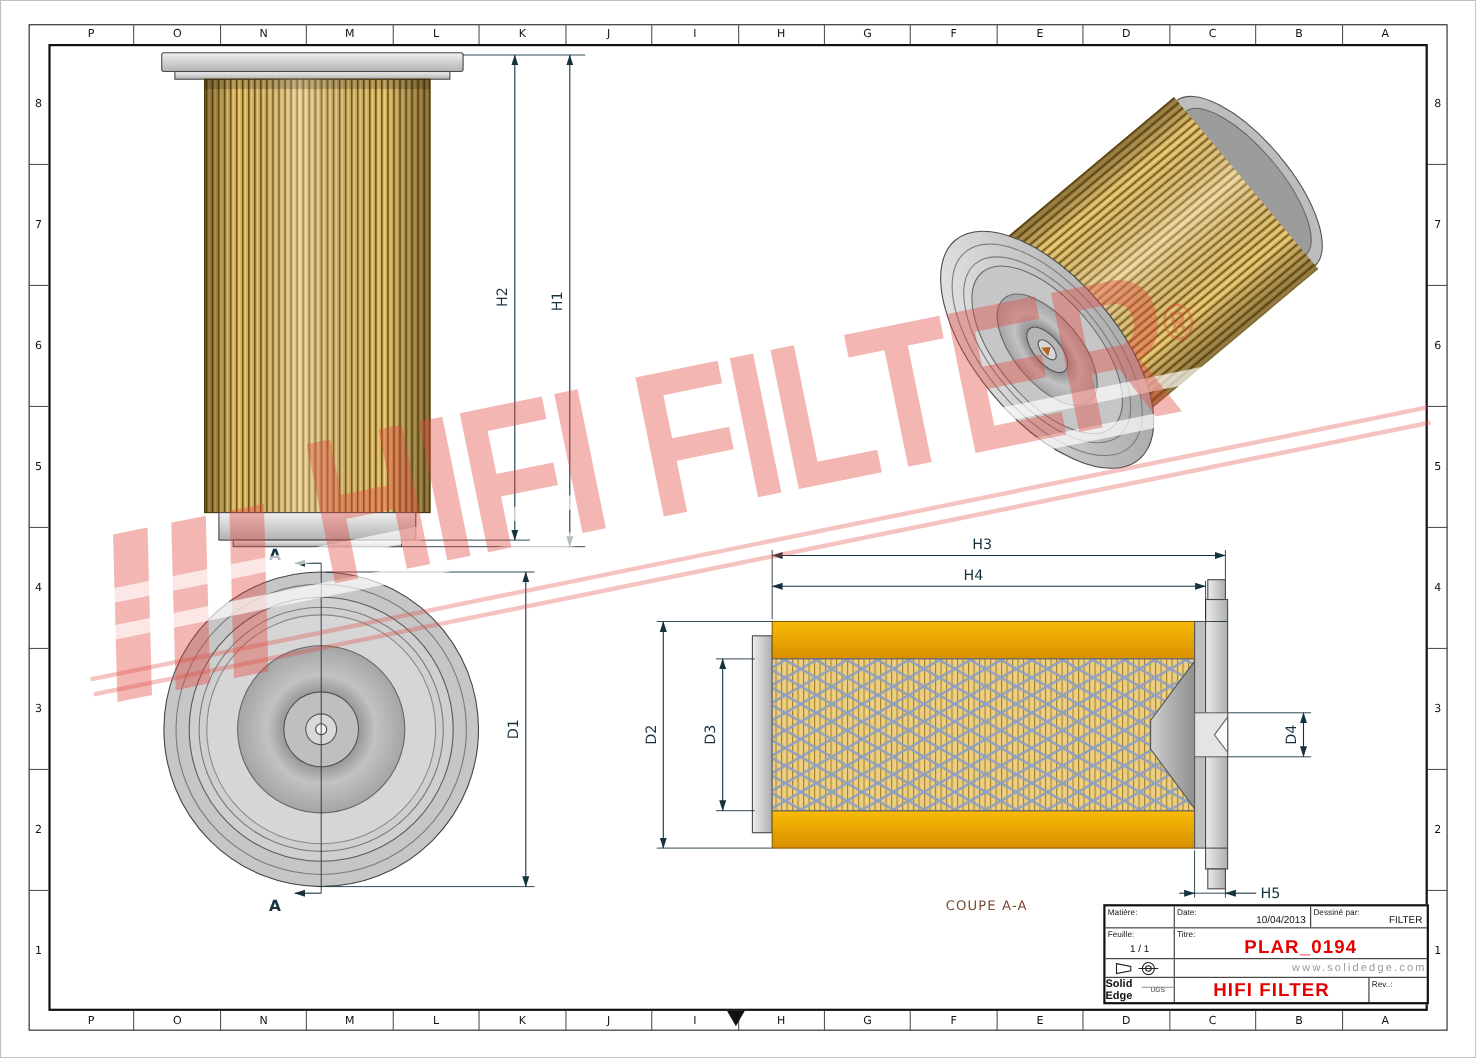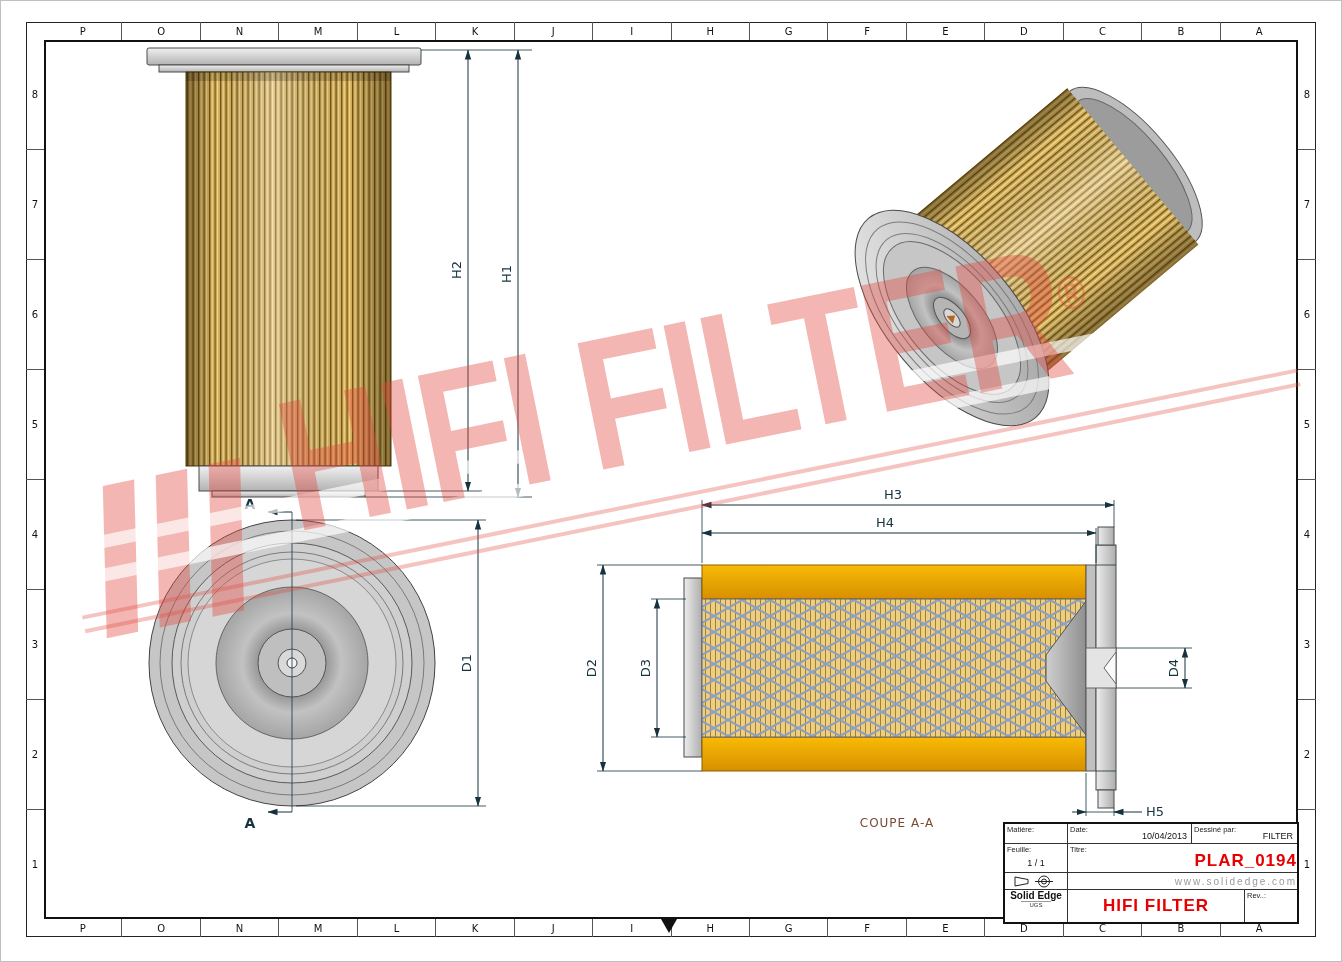--- a/index.html
+++ b/index.html
@@ -29,39 +29,39 @@
   .wm-text{position:absolute;left:225px;top:85px;font-family:"Liberation Sans",sans-serif;font-weight:bold;font-size:150px;letter-spacing:-4px;line-height:1;color:rgba(224,73,62,.40);transform:scaleY(1.25);transform-origin:left top;white-space:nowrap}
   .wm-reg{font-size:38px;vertical-align:super;letter-spacing:0}
   .wm-logo{position:absolute;left:25px;top:160px;width:170px;height:150px;transform:skewX(-10deg)}
   .wm-logo .bar{position:absolute;top:0;bottom:0;width:32px;background:rgba(224,73,62,.40)}
   .wm-logo .b1{left:8px}.wm-logo .b2{left:62px}.wm-logo .b3{left:116px}
   .wm-stripe{position:absolute;left:0;width:100%;height:13px;background:rgba(255,255,255,.68)}
   .s1{top:208px}.s2{top:241px}
   .wm-line{position:absolute;left:0;width:100%;height:4px;background:rgba(224,73,62,.32)}
   .l1{top:283px}.l2{top:297px}
   
-  .titleblock{position:absolute;left:1003px;top:822px;width:296px;height:102px;background:#fff;border:2px solid #111;display:flex;flex-direction:column;z-index:4;font-family:"Liberation Sans",sans-serif}
+  .titleblock{position:absolute;left:1003px;top:822px;width:296px;height:91px;background:#fff;border:2px solid #111;display:flex;flex-direction:column;z-index:4;font-family:"Liberation Sans",sans-serif}
   .tb-row{display:flex;border-bottom:1px solid #333;position:relative}
   .tb-row:last-child{border-bottom:none}
   .tb-cell{border-right:1px solid #333;position:relative;overflow:hidden}
   .tb-cell:last-child{border-right:none}
   .tb-label{position:absolute;left:2px;top:1px;font-size:7.5px;color:#222;white-space:nowrap}
   .tb-value{position:absolute;right:4px;bottom:2px;font-size:9px;color:#111;white-space:nowrap}
   .r1{height:20px}
   .c-mat{width:63px}.c-date{width:124px}.c-drawn{flex:1}
   .r2{height:29px}
   .c-sheet{width:63px}
   .c-sheet .tb-value{left:0;right:0;text-align:center;bottom:4px}
   .c-title{flex:1}
-  .tb-title{position:absolute;left:0;right:0;top:7px;text-align:right;font-size:17px;font-weight:bold;color:#e60000;letter-spacing:1px}
+  .tb-title{position:absolute;left:0;right:0;top:7px;text-align:center;font-size:17px;font-weight:bold;color:#e60000;letter-spacing:1px}
   .r3{height:17px}
   .c-icons{width:63px;display:flex;align-items:center;justify-content:center}
   .c-web{flex:1;display:flex;align-items:center;justify-content:flex-end;font-size:10px;color:#9a9a9a;letter-spacing:2px}
   .r4{flex:1}
-  .c-se{width:63px;display:flex;flex-direction:column;align-items:center;}
+  .c-se{width:63px;display:flex;flex-direction:row;align-items:center;justify-content:center}
   .se-name{font-size:10px;font-weight:bold;color:#111}
   .se-ugs{font-size:6px;color:#333;border-top:1px solid #999;padding:0 8px}
   .c-company{flex:1;display:flex;align-items:center;justify-content:center}
   .hifi{font-size:17px;font-weight:bold;color:#e60000;letter-spacing:1px}
   .c-rev{width:52px}
 </style>
 </head>
 <body>
 
 <div class="sheet">

